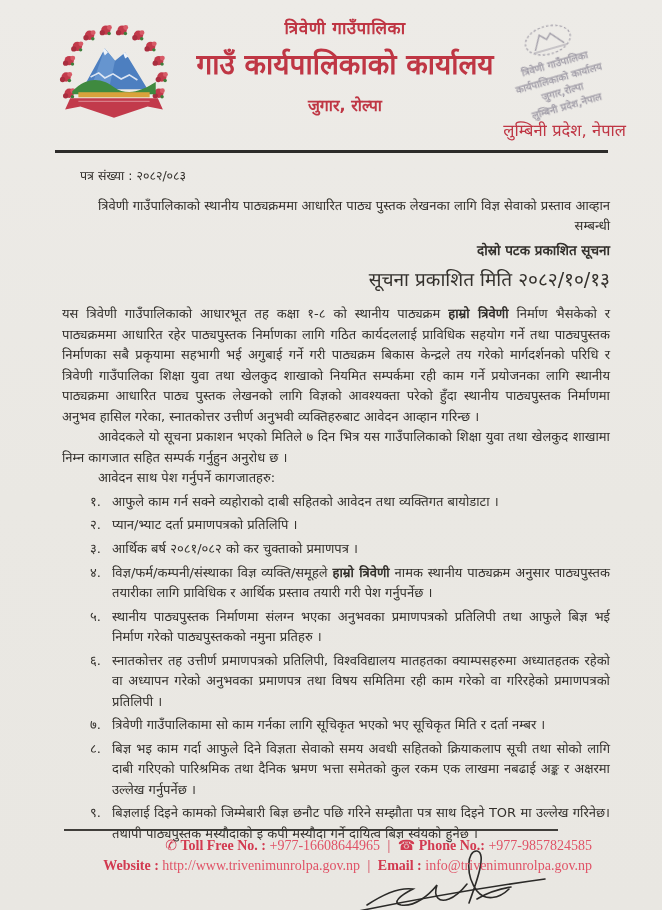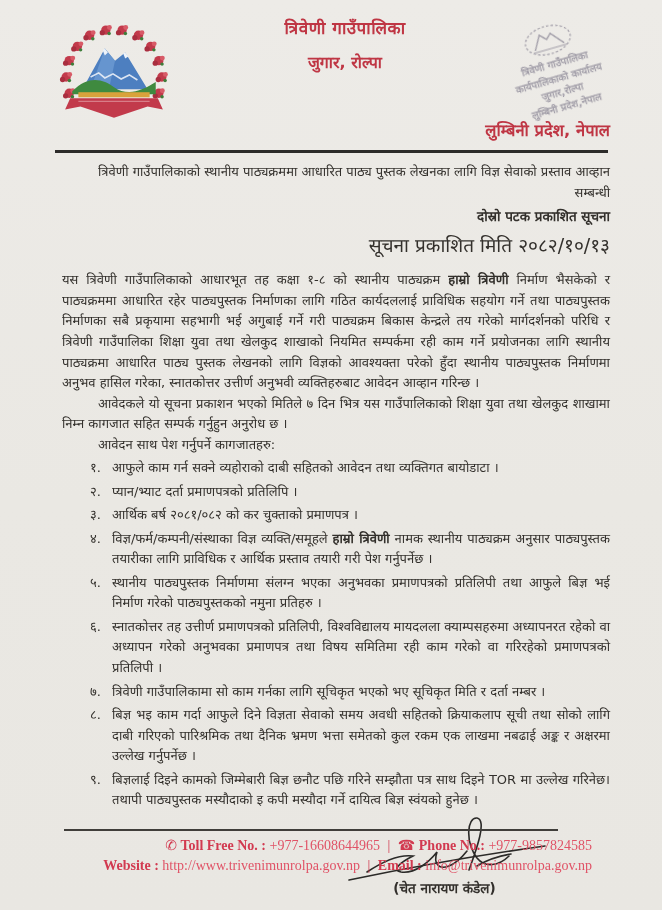--- a/index.html
+++ b/index.html
@@ -11,21 +11,21 @@
     font-family:"DejaVu Sans","Liberation Sans",sans-serif;
     color:#33302c;
     overflow:hidden;
   }
   
   .emblem{position:absolute;left:58px;top:24px;width:112px;height:112px;}
   .header-titles{position:absolute;left:150px;top:16px;width:390px;text-align:center;color:#bf3644;}
   .h-muni{font-size:17px;font-weight:600;letter-spacing:.5px;}
   .h-office{font-size:28px;font-weight:bold;margin-top:5px;white-space:nowrap;}
   .h-loc{font-size:16px;font-weight:600;margin-top:12px;}
-  .h-prov{position:absolute;right:52px;top:118px;font-size:16.5px;font-weight:bold;color:#bf3644;white-space:nowrap;}
+  .h-prov{position:absolute;right:36px;top:118px;font-size:16.5px;font-weight:normal;color:#bf3644;white-space:nowrap;}
   .stamp{
     position:absolute;right:36px;top:22px;width:140px;
     transform:rotate(-16deg);
     color:#9a96a2;text-align:center;
     font-size:10px;line-height:1.45;font-weight:600;
     opacity:.9;filter:blur(.2px);
   }
   .stamp svg{display:block;margin:0 auto 1px auto;}
   .rule-top{position:absolute;left:55px;right:54px;top:150px;height:3px;background:#2d2c2a;}
   
@@ -92,20 +92,21 @@
       <polyline points="32,52 40,48 46,53 54,49 62,54 70,50 78,55" fill="none" stroke="#f3f6fa" stroke-width="1.6" opacity=".85"></polyline>
       <path d="M14,66 C30,50 44,54 55,62 C68,71 82,66 96,57 L96,69 L14,69 Z" fill="#3f8a3f"></path>
       <rect x="20" y="67" width="70" height="5" fill="#d9a23b"></rect>
       <path d="M12,73 L98,73 L103,84 L88,81 L55,92 L22,81 L7,84 Z" fill="#c23a4b"></path>
       <path d="M20,76 L90,76" stroke="#e8aab2" stroke-width="1" opacity=".6"></path>
     </svg>
   </div>
 
   <div class="header-titles">
     <div class="h-muni">त्रिवेणी गाउँपालिका</div>
+    <div class="h-office">गाउँ कार्यपालिकाको कार्यालय</div>
     <div class="h-loc">जुगार, रोल्पा</div>
   </div>
 
   <div class="stamp">
     <svg width="54" height="34" viewBox="0 0 54 34">
       <ellipse cx="27" cy="17" rx="23" ry="14" fill="none" stroke="#9a96a2" stroke-width="1.2" stroke-dasharray="2.5 2"></ellipse>
       <polyline points="12,24 20,10 26,16 31,11 42,24" fill="none" stroke="#9a96a2" stroke-width="1.4"></polyline>
       <line x1="10" y1="26" x2="44" y2="26" stroke="#9a96a2" stroke-width="1.2"></line>
     </svg>
     <div>त्रिवेणी गाउँपालिका</div>
@@ -113,20 +114,21 @@
     <div>जुगार,रोल्पा</div>
     <div>लुम्बिनी प्रदेश,नेपाल</div>
   </div>
 
   <div class="h-prov">लुम्बिनी प्रदेश, नेपाल</div>
 
   <div class="rule-top"></div>
 
   <div class="body-area">
 
+    <div class="ref-line">पत्र संख्या : २०८२/०८३</div>
 
     <div class="subject">
       <div class="subject-l1">त्रिवेणी गाउँपालिकाको स्थानीय पाठ्यक्रममा आधारित पाठ्य पुस्तक लेखनका लागि विज्ञ सेवाको प्रस्ताव आव्हान सम्बन्धी</div>
       <div class="subject-l2">दोस्रो पटक प्रकाशित सूचना</div>
       <div class="subject-l3">सूचना प्रकाशित मिति २०८२/१०/१३</div>
     </div>
 
     <p class="para"><span>यस त्रिवेणी गाउँपालिकाको आधारभूत तह कक्षा १-८ को स्थानीय पाठ्यक्रम </span><span class="bold-inline">हाम्रो त्रिवेणी</span><span> निर्माण भैसकेको र पाठ्यक्रममा आधारित रहेर पाठ्यपुस्तक निर्माणका लागि गठित कार्यदललाई प्राविधिक सहयोग गर्ने तथा पाठ्यपुस्तक निर्माणका सबै प्रकृयामा सहभागी भई अगुबाई गर्ने गरी पाठ्यक्रम बिकास केन्द्रले तय गरेको मार्गदर्शनको परिधि र त्रिवेणी गाउँपालिका शिक्षा युवा तथा खेलकुद शाखाको नियमित सम्पर्कमा रही काम गर्ने प्रयोजनका लागि स्थानीय पाठ्यक्रमा आधारित पाठ्य पुस्तक लेखनको लागि विज्ञको आवश्यक्ता परेको हुँदा स्थानीय पाठ्यपुस्तक निर्माणमा अनुभव हासिल गरेका, स्नातकोत्तर उत्तीर्ण अनुभवी व्यक्तिहरुबाट आवेदन आव्हान गरिन्छ ।</span></p>
 
     <p class="para indent">आवेदकले यो सूचना प्रकाशन भएको मितिले ७ दिन भित्र यस गाउँपालिकाको शिक्षा युवा तथा खेलकुद शाखामा निम्न कागजात सहित सम्पर्क गर्नुहुन अनुरोध छ ।</p>
@@ -149,21 +151,21 @@
       <div class="doc-row">
         <span class="doc-num">४.</span>
         <span class="doc-text"><span>विज्ञ/फर्म/कम्पनी/संस्थाका विज्ञ व्यक्ति/समूहले </span><span class="bold-inline">हाम्रो त्रिवेणी</span><span> नामक स्थानीय पाठ्यक्रम अनुसार पाठ्यपुस्तक तयारीका लागि प्राविधिक र आर्थिक प्रस्ताव तयारी गरी पेश गर्नुपर्नेछ ।</span></span>
       </div>
       <div class="doc-row">
         <span class="doc-num">५.</span>
         <span class="doc-text">स्थानीय पाठ्यपुस्तक निर्माणमा संलग्न भएका अनुभवका प्रमाणपत्रको प्रतिलिपी तथा आफुले बिज्ञ भई निर्माण गरेको पाठ्यपुस्तकको नमुना प्रतिहरु ।</span>
       </div>
       <div class="doc-row">
         <span class="doc-num">६.</span>
-        <span class="doc-text">स्नातकोत्तर तह उत्तीर्ण प्रमाणपत्रको प्रतिलिपी, विश्वविद्यालय मायदलला क्याम्पसहरुमा अध्यापनरत रहेको वा अध्यापन गरेको अनुभवका प्रमाणपत्र तथा विषय समितिमा रही काम गरेको वा गरिरहेको प्रमाणपत्रको प्रतिलिपी ।</span>
+        <span class="doc-text">स्नातकोत्तर तह उत्तीर्ण प्रमाणपत्रको प्रतिलिपी, विश्वविद्यालय मातहतका क्याम्पसहरुमा अध्यातहतक रहेको वा अध्यापन गरेको अनुभवका प्रमाणपत्र तथा विषय समितिमा रही काम गरेको वा गरिरहेको प्रमाणपत्रको प्रतिलिपी ।</span>
       </div>
       <div class="doc-row">
         <span class="doc-num">७.</span>
         <span class="doc-text">त्रिवेणी गाउँपालिकामा सो काम गर्नका लागि सूचिकृत भएको भए सूचिकृत मिति र दर्ता नम्बर ।</span>
       </div>
       <div class="doc-row">
         <span class="doc-num">८.</span>
         <span class="doc-text">बिज्ञ भइ काम गर्दा आफुले दिने विज्ञता सेवाको समय अवधी सहितको क्रियाकलाप सूची तथा सोको लागि दाबी गरिएको पारिश्रमिक तथा दैनिक भ्रमण भत्ता समेतको कुल रकम एक लाखमा नबढाई अङ्क र अक्षरमा उल्लेख गर्नुपर्नेछ ।</span>
       </div>
       <div class="doc-row">

